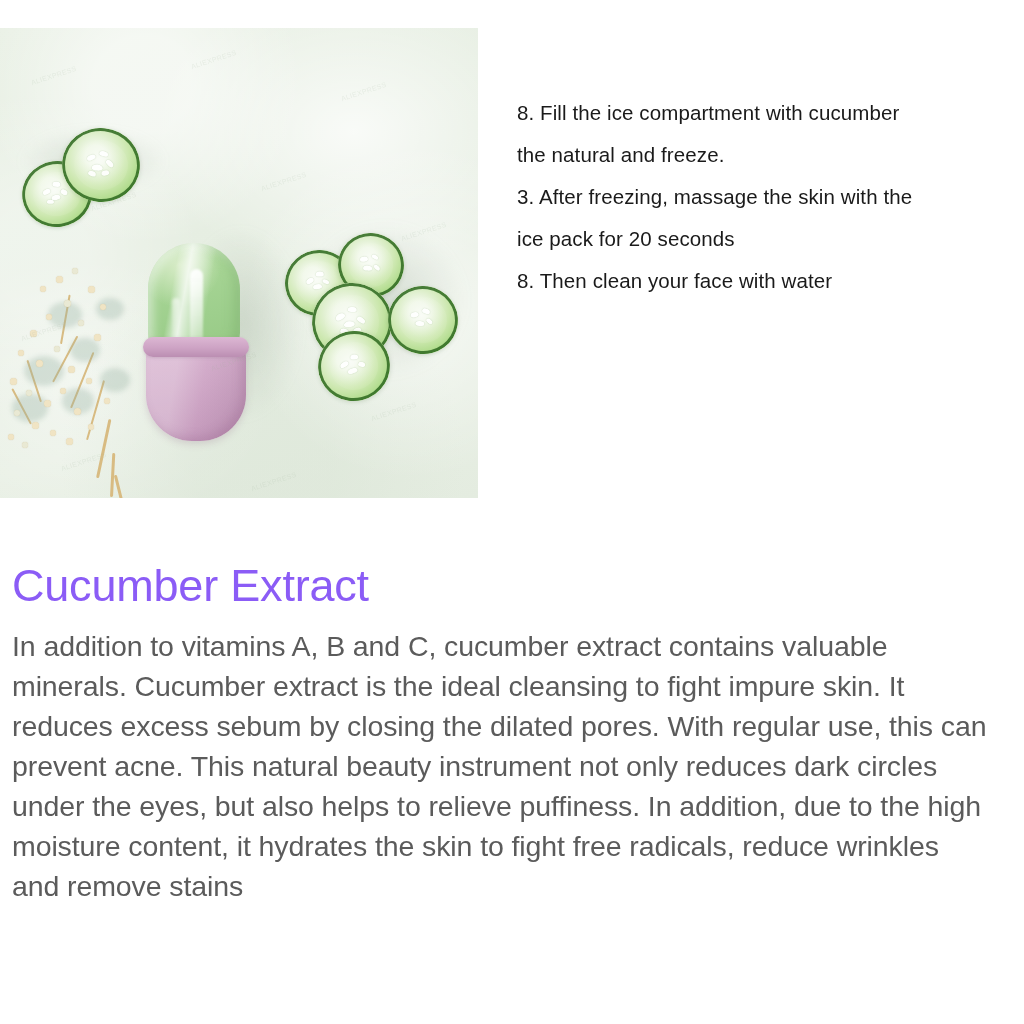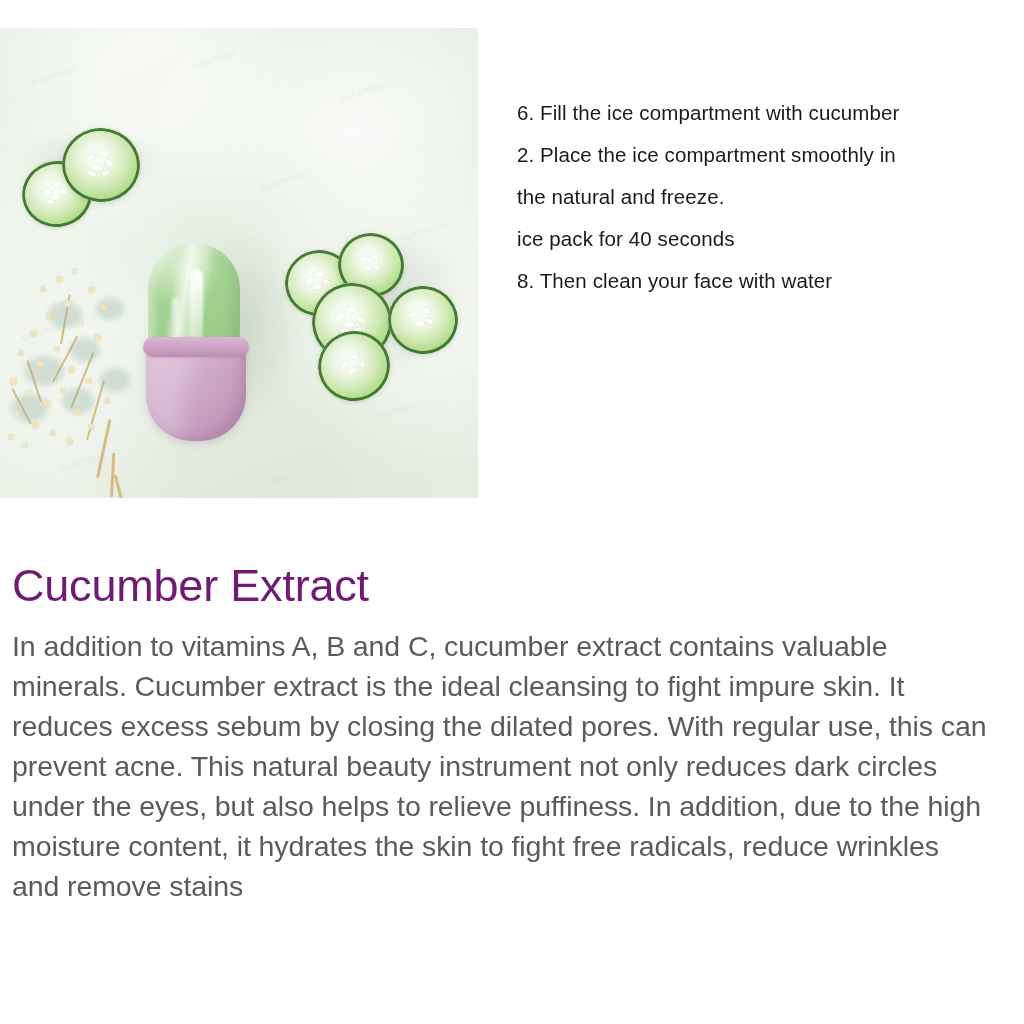--- a/index.html
+++ b/index.html
@@ -174,21 +174,21 @@
     position:absolute;
     left:0; top:512px;
     width:1024px; height:512px;
     padding:0 12px;
   }
   #section-heading {
     margin-top:48px;
     font-size:45px;
     line-height:52px;
     font-weight:400;
-    color:#701a75;
+    color:#8b5cf6;
     letter-spacing:-0.2px;
   }
   #section-body {
     margin-top:14px;
     font-size:28.5px;
     line-height:40px;
     color:#5b5b5b;
     letter-spacing:-0.1px;
     max-width:975px;
   }
@@ -344,24 +344,24 @@
         <span style="left:400px; top:200px;">ALIEXPRESS</span>
         <span style="left:20px;  top:300px;">ALIEXPRESS</span>
         <span style="left:210px; top:330px;">ALIEXPRESS</span>
         <span style="left:370px; top:380px;">ALIEXPRESS</span>
         <span style="left:60px;  top:430px;">ALIEXPRESS</span>
         <span style="left:250px; top:450px;">ALIEXPRESS</span>
       </div>
     </div>
 
     <div id="instructions">
-      <div class="line">6. Fill the ice compartment with cucumber</div>
-      <div class="line">2. Place the ice compartment smoothly in</div>
+      <div class="line">8. Fill the ice compartment with cucumber</div>
       <div class="line">the natural and freeze.</div>
-      <div class="line">ice pack for 40 seconds</div>
+      <div class="line">3. After freezing, massage the skin with the</div>
+      <div class="line">ice pack for 20 seconds</div>
       <div class="line">8. Then clean your face with water</div>
     </div>
 
   </div>
 
   <div id="description-section">
     <h1 id="section-heading">Cucumber Extract</h1>
     <p id="section-body">In addition to vitamins A, B and C, cucumber extract contains valuable minerals. Cucumber extract is the ideal cleansing to fight impure skin. It reduces excess sebum by closing the dilated pores. With regular use, this can prevent acne. This natural beauty instrument not only reduces dark circles under the eyes, but also helps to relieve puffiness. In addition, due to the high moisture content, it hydrates the skin to fight free radicals, reduce wrinkles and remove stains</p>
   </div>
 

